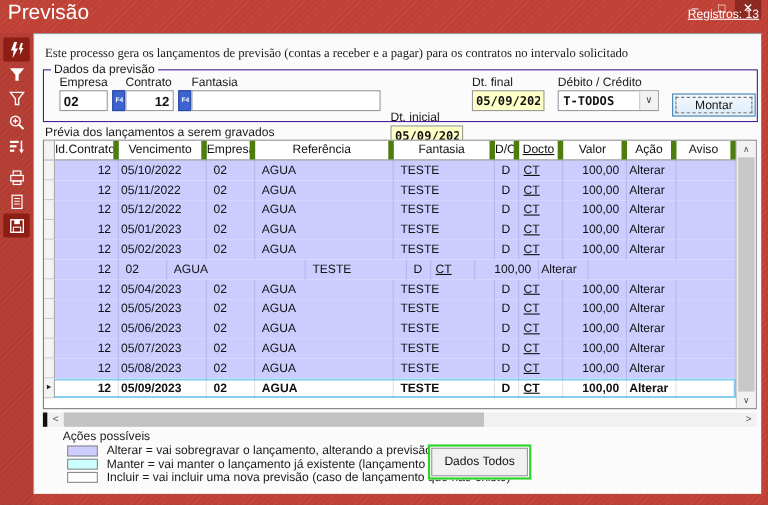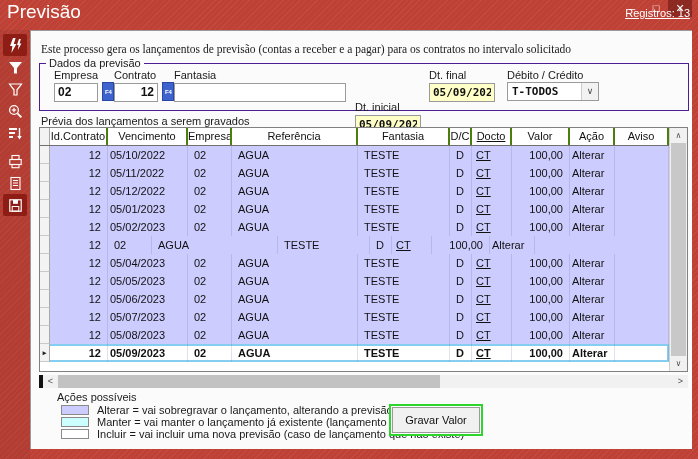--- a/index.html
+++ b/index.html
@@ -43,21 +43,21 @@
   .btn-montar{position:absolute;left:571px;top:16px;width:76px;height:21px;
     background:linear-gradient(#f4f9fe,#dcedfb);border:1px solid #3c7fb1;font-size:11px;color:#111;
     outline:1px dashed #777;outline-offset:-4px;cursor:pointer;font-family:"Liberation Sans",sans-serif;}
   
   .caption{position:absolute;left:10px;top:84px;font-size:11px;color:#1a1a1a;}
   .grid{position:absolute;left:8px;top:96px;width:649px;height:245px;border:1px solid #808080;
     background:#fff;box-sizing:border-box;display:flex;flex-direction:column;}
   .gridinner{display:flex;flex:1;min-height:0;}
   .gridmain{flex:1;min-width:0;}
   .ghead{display:flex;height:17px;border-bottom:1px solid #707070;background:#fff;}
-  .ghead .cell{font-size:11px;color:#111;text-align:center;line-height:16px;border-right:2px solid #4d7c0f;box-sizing:border-box;overflow:hidden;white-space:nowrap;}
+  .ghead .cell{font-size:11px;color:#111;text-align:center;line-height:16px;border-right:5px solid #4d7c0f;box-sizing:border-box;overflow:hidden;white-space:nowrap;}
   .grow{display:flex;height:18px;cursor:default;}
   .grow .cell{font-size:11px;color:#111;line-height:18px;white-space:nowrap;overflow:hidden;box-sizing:border-box;
     border-right:1px solid rgba(90,90,150,.18);}
   .grow.selected{background:#fff !important;font-weight:bold;box-shadow:inset 0 0 0 2px #86cef0;position:relative;z-index:1;}
   .cell.ind{width:10px;background:#f3f3f3;border-right:1px solid #a8a8a8;border-bottom:1px solid #c9c9c9;
     font-size:7px;color:#222;text-align:center;line-height:18px;}
   .ghead .cell.ind{border-bottom:none;}
   .c0{width:58px;text-align:right;padding-right:6px;}
   .c1{width:80px;padding-left:2px;}
   .c2{width:44px;padding-left:6px;}
@@ -197,20 +197,21 @@
       </div>
 
       <div class="fg" style="left:467px;top:0;">
         <span class="lbl">Débito / Crédito</span>
         <div class="combo">
           <span class="val">T-TODOS</span>
           <span class="arrowbox">∨</span>
         </div>
       </div>
 
+      <button class="btn-montar">Montar</button>
     </fieldset>
 
     <div class="caption">Prévia dos lançamentos a serem gravados</div>
 
     <div class="grid">
       <div class="gridinner">
         <div class="gridmain">
           <div class="ghead" id="grid-header">
               <div class="cell ind"></div>
               <div class="cell c0">Id.Contrato</div>
@@ -407,17 +408,17 @@
     <div class="leg-item" style="top:385px;">
       <span class="swatch" style="background: rgb(204, 255, 255);"></span>
       <span class="leg-text">Manter = vai manter o lançamento já existente (lançamento já confirmado)</span>
     </div>
     <div class="leg-item" style="top:397px;">
       <span class="swatch" style="background: rgb(255, 255, 255);"></span>
       <span class="leg-text">Incluir = vai incluir uma nova previsão (caso de lançamento que não existe)</span>
     </div>
 
     <div class="gravar-wrap" style="border-color: rgb(45, 214, 45);">
-      <button class="btn-gravar">Gravar Valor</button>
+      <button class="btn-gravar">Dados Todos</button>
     </div>
 
   </div>
 </div>
 
 </body></html>

